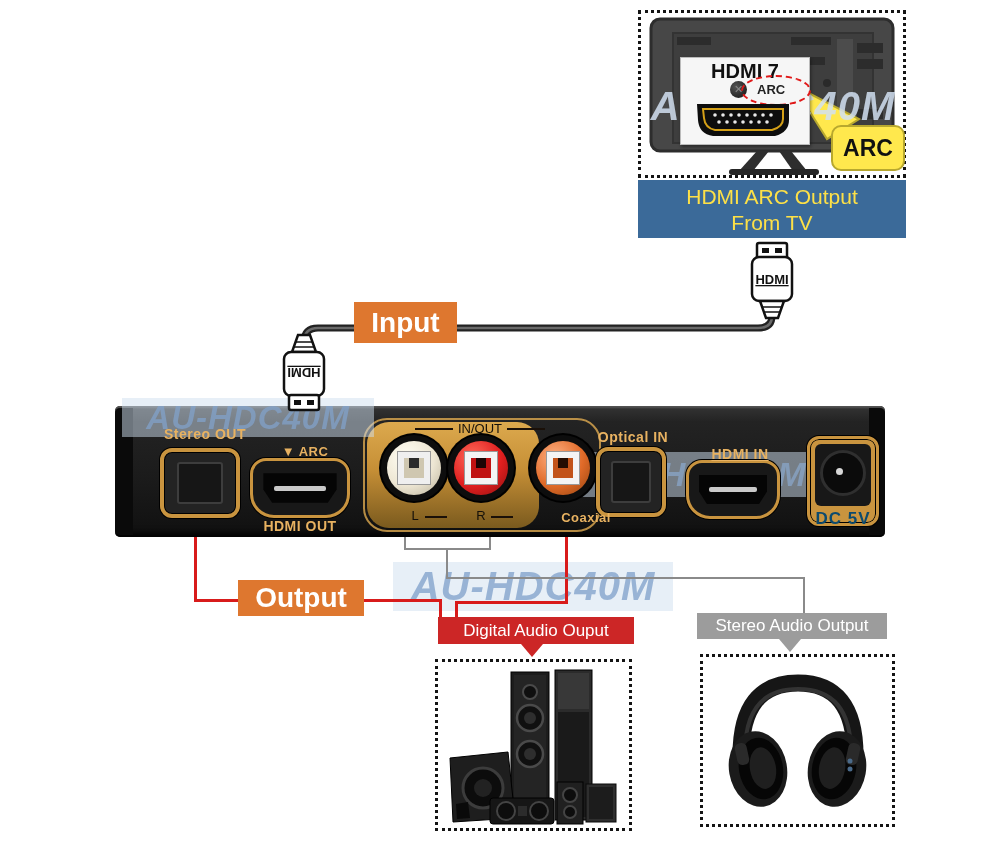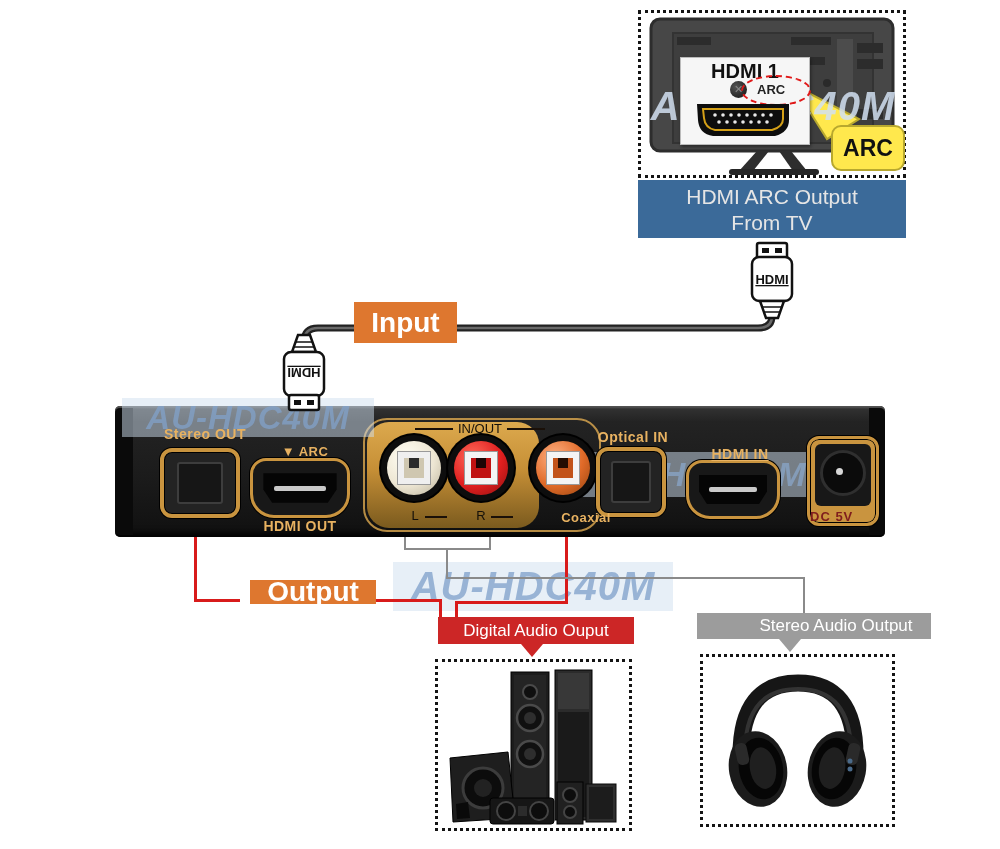--- a/index.html
+++ b/index.html
@@ -6,32 +6,32 @@
   #stage{position:relative;width:1000px;height:849px;background:#fff;overflow:hidden;
          font-family:"Liberation Sans",sans-serif;}
   .abs{position:absolute;}
   
   .dashbox{border:3px dotted #141414;box-sizing:border-box;background:#fff;}
   
   .wm{font-style:italic;font-weight:bold;color:var(--watermark-blue);white-space:nowrap;
       display:flex;align-items:center;justify-content:center;letter-spacing:1px;}
   .wm.bgd{background:rgba(208,223,240,0.5);}
   
-  .banner{background:var(--blue-banner);color:#e5e5e5;text-align:center;line-height:26px;
+  .banner{background:var(--blue-banner);color:#fde047;text-align:center;line-height:26px;
           font-size:21px;padding-top:4px;box-sizing:border-box;}
   
   .flowlab{background:var(--orange);color:#fff;font-weight:bold;font-size:28px;
            display:flex;align-items:center;justify-content:center;}
   
   .rline{background:var(--red-line);}
   .gline{background:var(--gray-line);}
   
   .tag{color:#fff;font-size:17px;display:flex;align-items:center;justify-content:center;z-index:3;}
   .tag.red{background:var(--red-label);text-align:center;}
-  .tag.gray{background:var(--gray-label);padding-left:44px;}
+  .tag.gray{background:var(--gray-label);}
   .ptr{width:0;height:0;border-left:11px solid transparent;border-right:11px solid transparent;z-index:3;}
   .ptr.red{border-top:13px solid var(--red-label);}
   .ptr.gray{border-top:13px solid var(--gray-label);}
   
   #device{background:linear-gradient(180deg,#343434 0%,#232323 12%,#1b1b1b 55%,#101010 100%);
           border-radius:5px;box-shadow:inset 0 2px 2px #555,inset 0 -4px 6px #000;}
   .edge{background:#0a0a0a;}
   .goldlab{color:#E8B261;font-weight:bold;font-size:14px;text-align:center;z-index:4;letter-spacing:0.5px;}
   .goldbox{border:4px solid var(--gold);border-radius:12px;background:#232323;box-sizing:border-box;z-index:3;
            box-shadow:0 0 0 1px #000, inset 0 0 0 1px #000;}
@@ -72,21 +72,21 @@
       <circle cx="186" cy="70" r="4" fill="#2a2a2a"></circle>
         <circle cx="186" cy="108" r="4" fill="#2a2a2a"></circle>
       <polygon points="116,138 128,138 112,158 98,158" fill="#2e2e2e"></polygon>
       <polygon points="138,138 150,138 166,158 152,158" fill="#2e2e2e"></polygon>
       <rect x="88" y="156" width="90" height="6" rx="3" fill="#262626"></rect>
       <polygon points="152,72 218,106 186,126" fill="#FFE84D" stroke="#b8a82e" stroke-width="2"></polygon>
     </svg>
     <div class="abs wm" style="left:6px;top:70px;width:252px;height:46px;font-size:40px;color:rgba(210,224,242,0.85);">AU-HDC40M</div>
 
     <div class="abs" style="left:39px;top:44px;width:128px;height:86px;background:#f6f6f6;border:1px solid #bbb;box-shadow:1px 2px 3px rgba(0,0,0,0.4);">
-      <div class="abs" style="left:0;top:2px;width:128px;text-align:center;font-size:20px;font-weight:bold;color:#111;">HDMI 1</div>
+      <div class="abs" style="left:0;top:2px;width:128px;text-align:center;font-size:20px;font-weight:bold;color:#111;">HDMI 7</div>
       <div class="abs" style="left:49px;top:23px;width:17px;height:17px;border-radius:50%;background:radial-gradient(circle at 35% 35%,#555,#101010);color:#888;font-size:11px;line-height:17px;text-align:center;">✕</div>
       <div class="abs" style="left:76px;top:24px;font-size:13px;font-weight:bold;color:#222;">ARC</div>
       <div class="abs" style="left:60px;top:17px;width:66px;height:27px;border:2px dashed #e01818;border-radius:50%;"></div>
       <svg class="abs" style="left:12px;top:44px;" width="100" height="40" viewBox="0 0 100 40">
         <path d="M4 2 L96 2 L96 18 Q96 30 82 34 L20 34 Q6 32 5 18 Z" fill="#0d0d0d"></path>
         <path d="M10 7 L90 7 L90 17 Q90 25 79 28 L22 28 Q12 26 11 16 Z" fill="none" stroke="#D4A017" stroke-width="2"></path>
         <g fill="#e8e8e8">
           <circle cx="22" cy="13" r="1.8"></circle>
             <circle cx="30" cy="13" r="1.8"></circle>
             <circle cx="38" cy="13" r="1.8"></circle>
@@ -218,21 +218,21 @@
     <div class="abs hdmiport" style="left:571px;top:54px;width:94px;height:59px;">
       <div class="hdmislot">
           <div class="hdmibar"></div>
         </div>
     </div>
 
     <div class="abs goldbox" style="left:692px;top:30px;width:72px;height:90px;background:var(--gold);border-width:3px;">
       <div class="abs" style="left:5px;top:5px;width:56px;height:62px;background:#181818;border-radius:6px;"></div>
       <div class="abs" style="left:10px;top:11px;width:46px;height:46px;border-radius:50%;background:#0b0b0b;border:3px solid #2f2f2f;box-sizing:border-box;"></div>
       <div class="abs" style="left:26px;top:29px;width:7px;height:7px;border-radius:50%;background:#d8d8d8;"></div>
-      <div class="abs" style="left:0;top:70px;width:66px;text-align:left;font-size:13px;font-weight:bold;color:#7f1d1d;letter-spacing:1px;">DC 5V</div>
+      <div class="abs" style="left:0;top:70px;width:66px;text-align:center;font-size:17px;font-weight:bold;color:#0c4a6e;letter-spacing:1px;">DC 5V</div>
     </div>
   </div>
 
   <div class="abs wm bgd" style="left:393px;top:562px;width:280px;height:49px;font-size:40px;z-index:1;color:rgba(132,164,204,0.8);">AU-HDC40M</div>
 
   <div class="abs rline" style="left:194px;top:537px;width:3px;height:64px;z-index:2;"></div>
   <div class="abs rline" style="left:194px;top:599px;width:46px;height:3px;z-index:2;"></div>
 
   <div class="abs rline" style="left:364px;top:599px;width:78px;height:3px;z-index:2;"></div>
   <div class="abs rline" style="left:439px;top:599px;width:3px;height:19px;z-index:2;"></div>
@@ -241,21 +241,21 @@
   <div class="abs rline" style="left:455px;top:601px;width:113px;height:3px;z-index:2;"></div>
   <div class="abs rline" style="left:455px;top:601px;width:3px;height:17px;z-index:2;"></div>
 
   <div class="abs gline" style="left:404px;top:537px;width:2px;height:12px;z-index:2;"></div>
   <div class="abs gline" style="left:489px;top:537px;width:2px;height:12px;z-index:2;"></div>
   <div class="abs gline" style="left:404px;top:548px;width:87px;height:2px;z-index:2;"></div>
   <div class="abs gline" style="left:446px;top:548px;width:2px;height:30px;z-index:2;"></div>
   <div class="abs gline" style="left:446px;top:577px;width:359px;height:2px;z-index:2;"></div>
   <div class="abs gline" style="left:803px;top:577px;width:2px;height:36px;z-index:2;"></div>
 
-  <div class="abs flowlab" style="left:238px;top:580px;width:126px;height:24px;z-index:3;margin-left:12px;">
+  <div class="abs flowlab" style="left:238px;top:580px;width:126px;height:36px;z-index:3;">
     <span>Output</span>
   </div>
 
   <div class="abs tag red" style="left:438px;top:617px;width:196px;height:27px;">
     <span>Digital Audio Ouput</span>
   </div>
   <div class="abs ptr red" style="left:521px;top:644px;"></div>
 
   <div class="abs tag gray" style="left:697px;top:613px;width:190px;height:26px;">
     <span>Stereo Audio Output</span>

